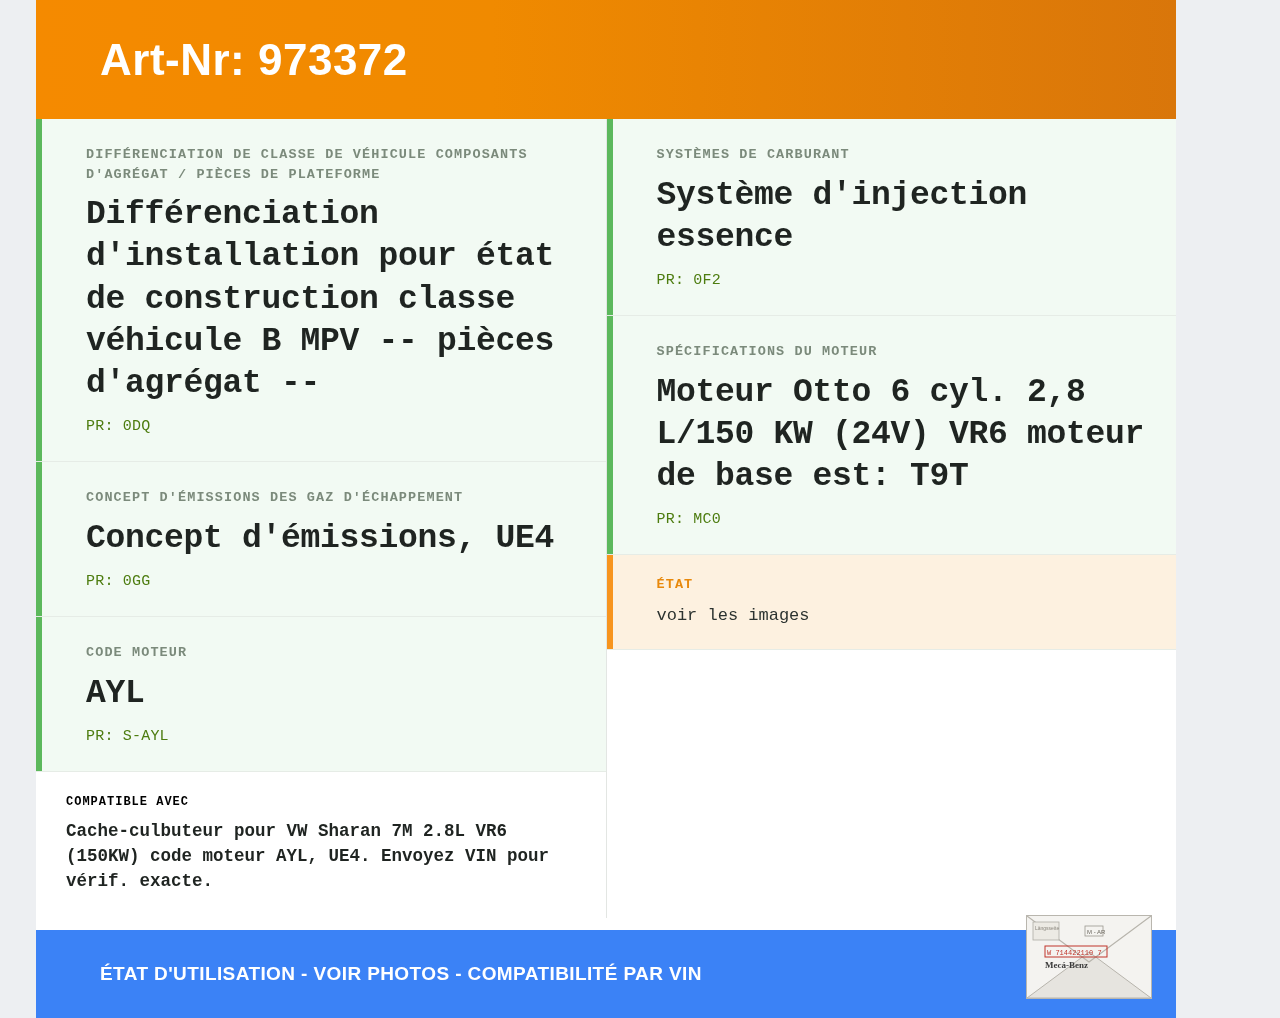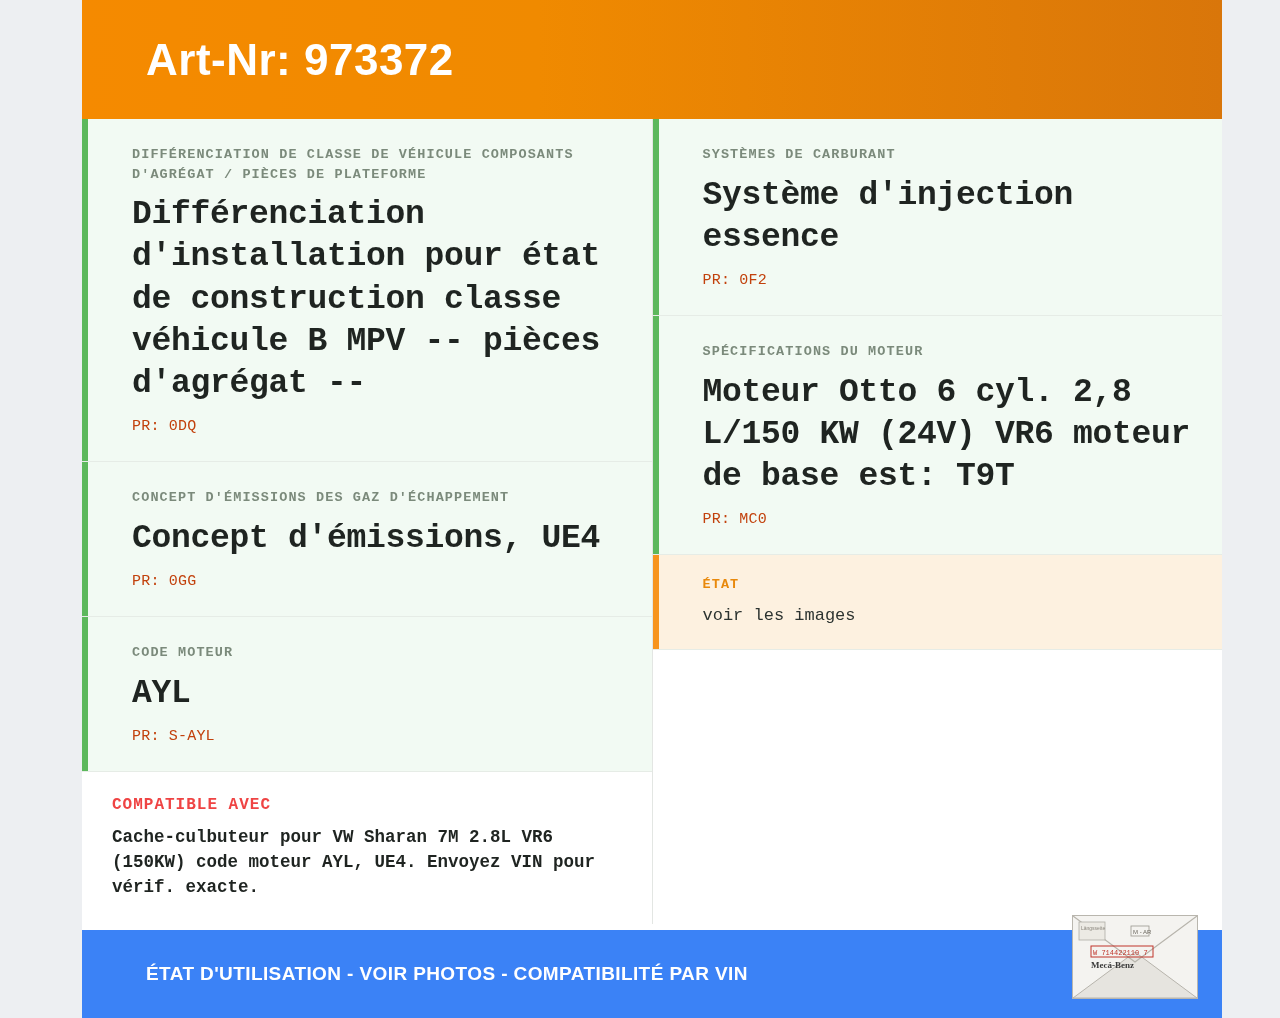--- a/index.html
+++ b/index.html
@@ -20,21 +20,20 @@
   }
   .sheet {
     position: absolute;
     left: 36px;
     top: 0;
     width: 1140px;
     height: 1018px;
     background: #ffffff;
     display: flex;
     flex-direction: column;
-    margin-left: 46px;
   }
   
   .header {
     height: 119px;
     background: linear-gradient(90deg, #f58a00 0%, #f08a00 40%, #d9760a 100%);
     display: flex;
     align-items: center;
     padding: 0 0 0 64px;
     flex: 0 0 auto;
   }
@@ -111,32 +110,32 @@
   .card-value.small {
     font-size: 17px;
     font-weight: normal;
     color: #2c3330;
     line-height: 1.3;
     letter-spacing: 0;
   }
   .card-pr {
     margin-top: 13px;
     font-size: 15px;
-    color: #c2410c;
+    color: #4d7c0f;
     letter-spacing: 0.2px;
   }
   
   .card-compat {
     background: #ffffff;
     padding: 22px 28px 24px 30px;
     border-bottom: none;
   }
   .card-compat .card-label {
-    color: #ef4444;
-    font-size: 16px;
+    color: #000000;
+    font-size: 12px;
     letter-spacing: 1px;
     margin-bottom: 8px;
   }
   .compat-text {
     font-size: 17.5px;
     font-weight: bold;
     color: #1f2421;
     line-height: 1.42;
   }
   

